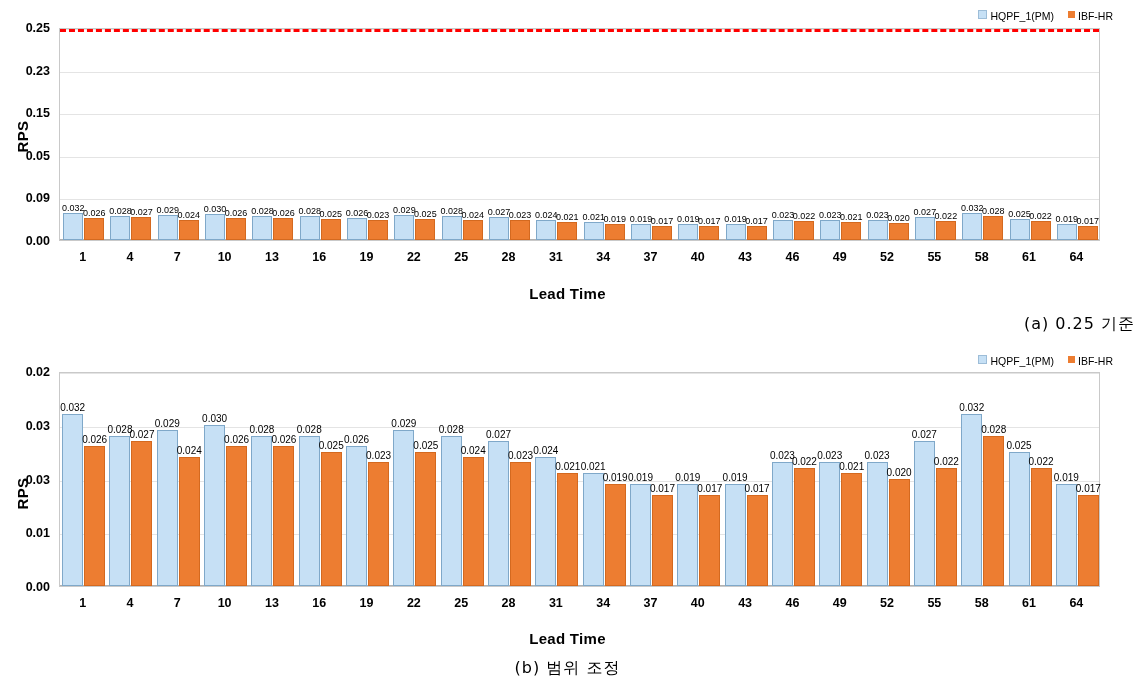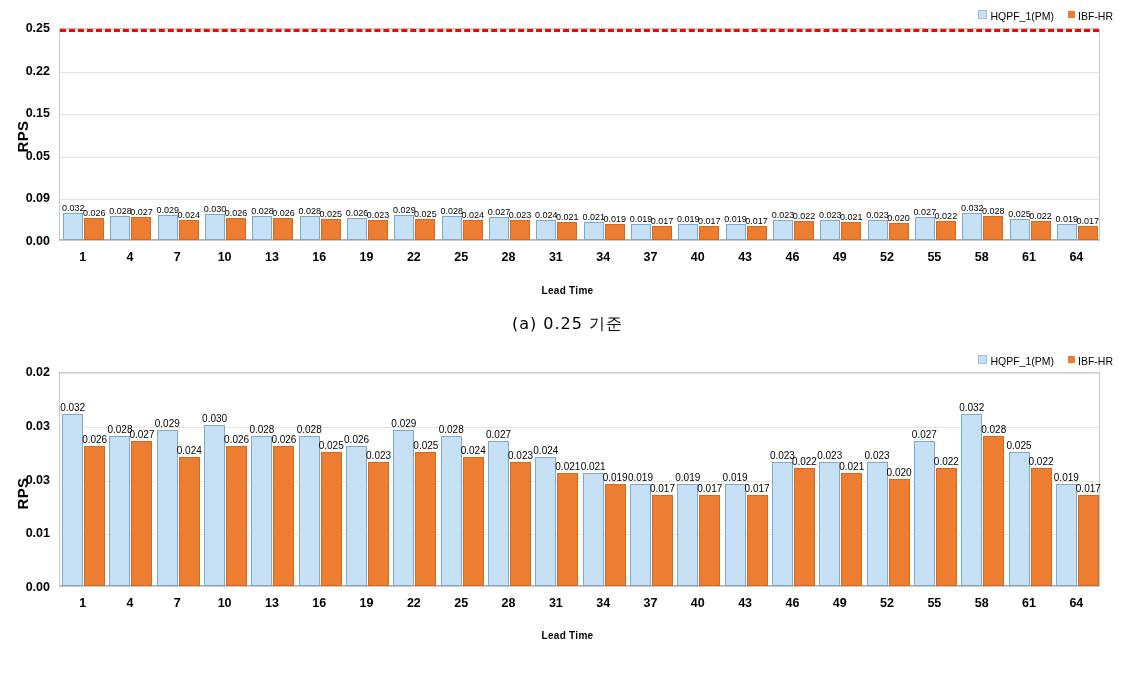--- a/index.html
+++ b/index.html
@@ -131,21 +131,21 @@
     font-weight: bold;
     text-align: center;
     transform: translateX(-50%);
     white-space: nowrap;
   }
 
   .xlabel {
     position: absolute;
     width: 100%;
     text-align: center;
-    font-size: 10px;
+    font-size: 15px;
     font-weight: bold;
     letter-spacing: .3px;
   }
 
   
   .legend {
     position: absolute;
     display: flex;
     align-items: center;
     gap: 14px;
@@ -195,21 +195,21 @@
         </div>
       </div>
 
     <div class="ylabel" id="ylabel-a" style="left:-8px; top:128px; width:60px; text-align:center;">RPS</div>
 
     <div class="ytick-col" id="yticks-a" style="left:6px; top:0; height:100%;">
         <div class="ytick" style="top: 241px;">0.00</div>
         <div class="ytick" style="top: 198.4px;">0.09</div>
         <div class="ytick" style="top: 155.8px;">0.05</div>
         <div class="ytick" style="top: 113.2px;">0.15</div>
-        <div class="ytick" style="top: 70.6px;">0.22</div>
+        <div class="ytick" style="top: 70.6px;">0.23</div>
         <div class="ytick" style="top: 28px;">0.25</div>
       </div>
 
     <div class="plot" id="plot-a" style="left:59px; top:28px; width:1041px; height:213px;">
       <div class="axisline-bottom"></div>
     <div class="gridline" style="top: 170.4px;"></div>
         <div class="gridline" style="top: 127.8px;"></div>
         <div class="gridline" style="top: 85.2px;"></div>
         <div class="gridline" style="top: 42.6px;"></div>
         <div class="gridline" style="top: 0px;"></div>
@@ -412,21 +412,21 @@
         <div class="xtick" style="left: 780.75px;">49</div>
         <div class="xtick" style="left: 828.068px;">52</div>
         <div class="xtick" style="left: 875.386px;">55</div>
         <div class="xtick" style="left: 922.705px;">58</div>
         <div class="xtick" style="left: 970.023px;">61</div>
         <div class="xtick" style="left: 1017.34px;">64</div>
       </div>
 
     <div class="xlabel" id="xlabel-a" style="top:285px;">Lead Time</div>
 
-    <div class="caption" id="caption-a" style="top:314px;">(a)  0.25 기준</div>
+    <div class="caption" id="caption-a" style="top:314px;text-align:right;">(a)  0.25 기준</div>
   </div>
 
   <div class="panel panel-b" id="panel-b">
 
     <div class="legend" id="legend-b" style="top:10px; right:22px;">
         <div class="legend-entry">
           <span class="legend-swatch s1"></span>
           <span>HQPF_1(PM)</span>
         </div>
         <div class="legend-entry">
@@ -649,15 +649,16 @@
         <div class="xtick" style="left: 780.75px;">49</div>
         <div class="xtick" style="left: 828.068px;">52</div>
         <div class="xtick" style="left: 875.386px;">55</div>
         <div class="xtick" style="left: 922.705px;">58</div>
         <div class="xtick" style="left: 970.023px;">61</div>
         <div class="xtick" style="left: 1017.34px;">64</div>
       </div>
 
     <div class="xlabel" id="xlabel-b" style="top:285px;">Lead Time</div>
 
+    <div class="caption" id="caption-b" style="top:313px;">(b)  범위 조정</div>
   </div>
 
 </div>
 
 </body></html>

